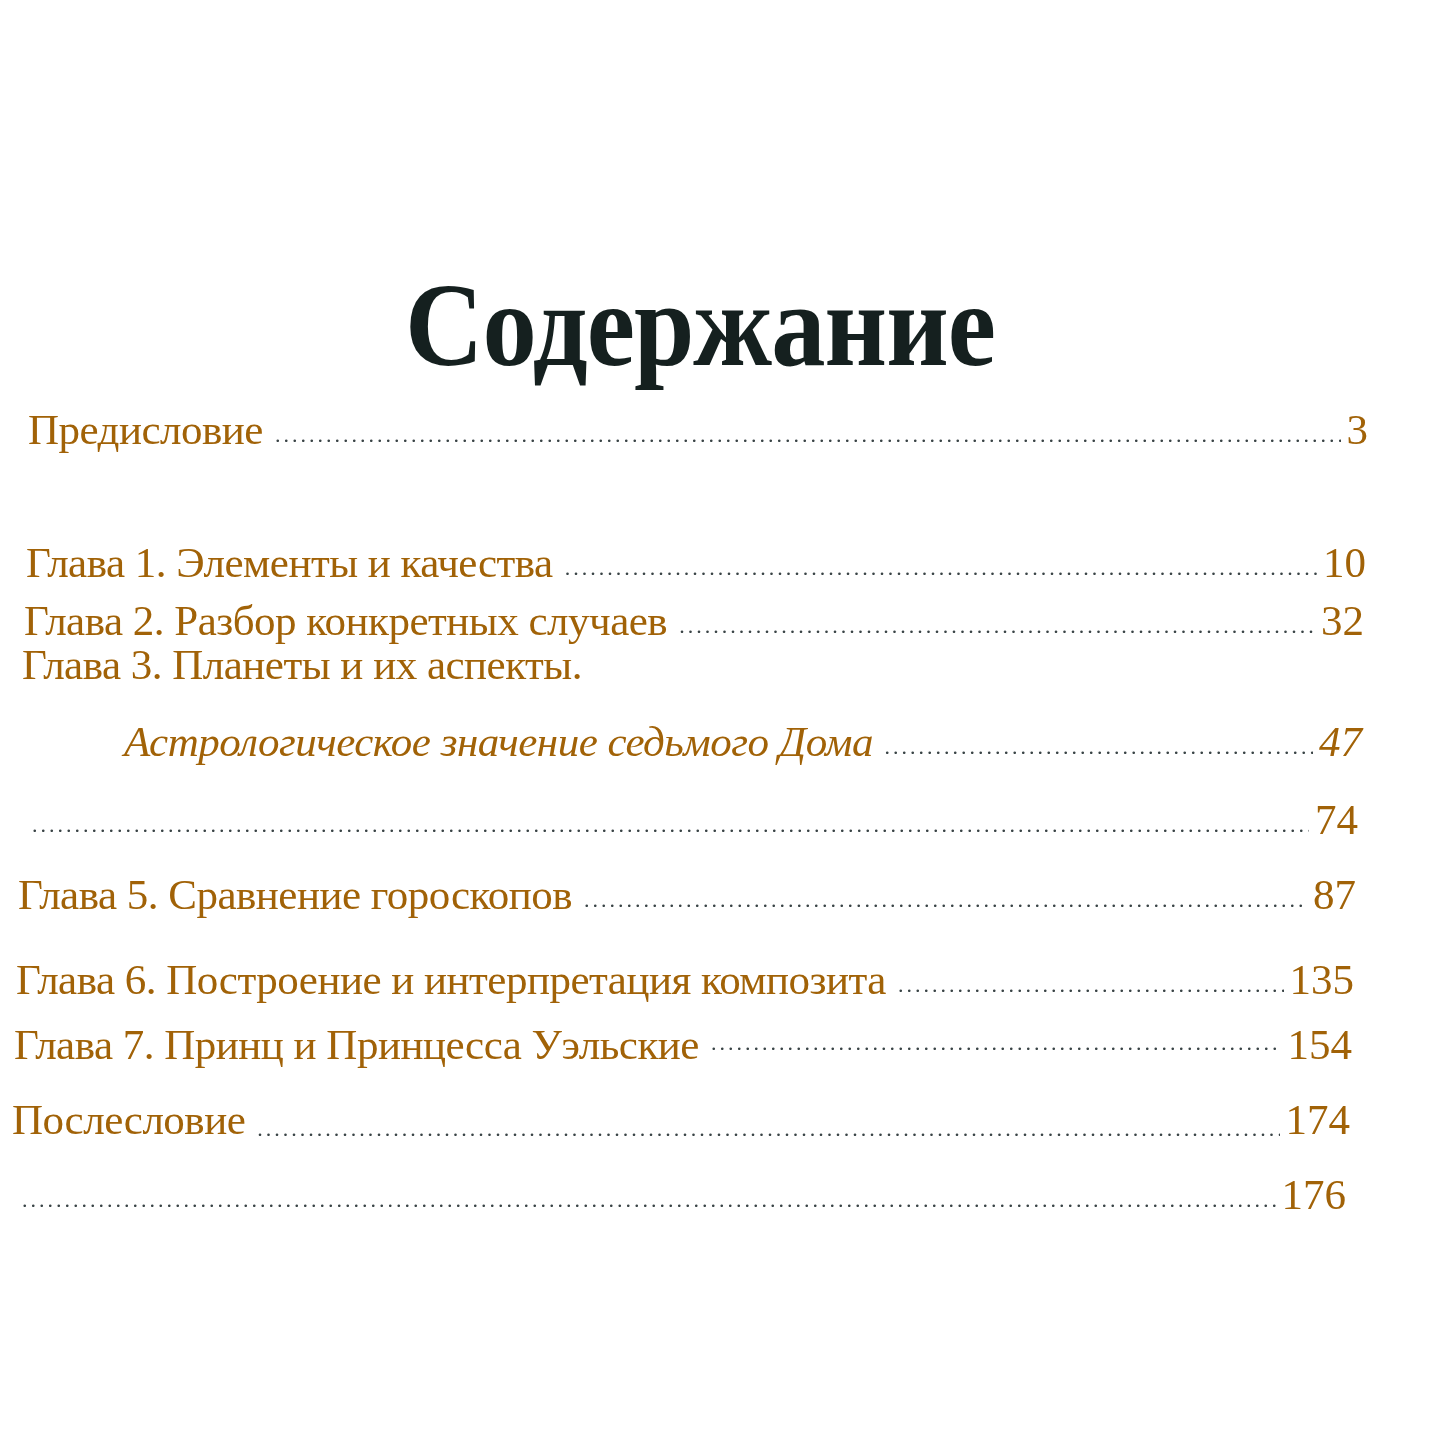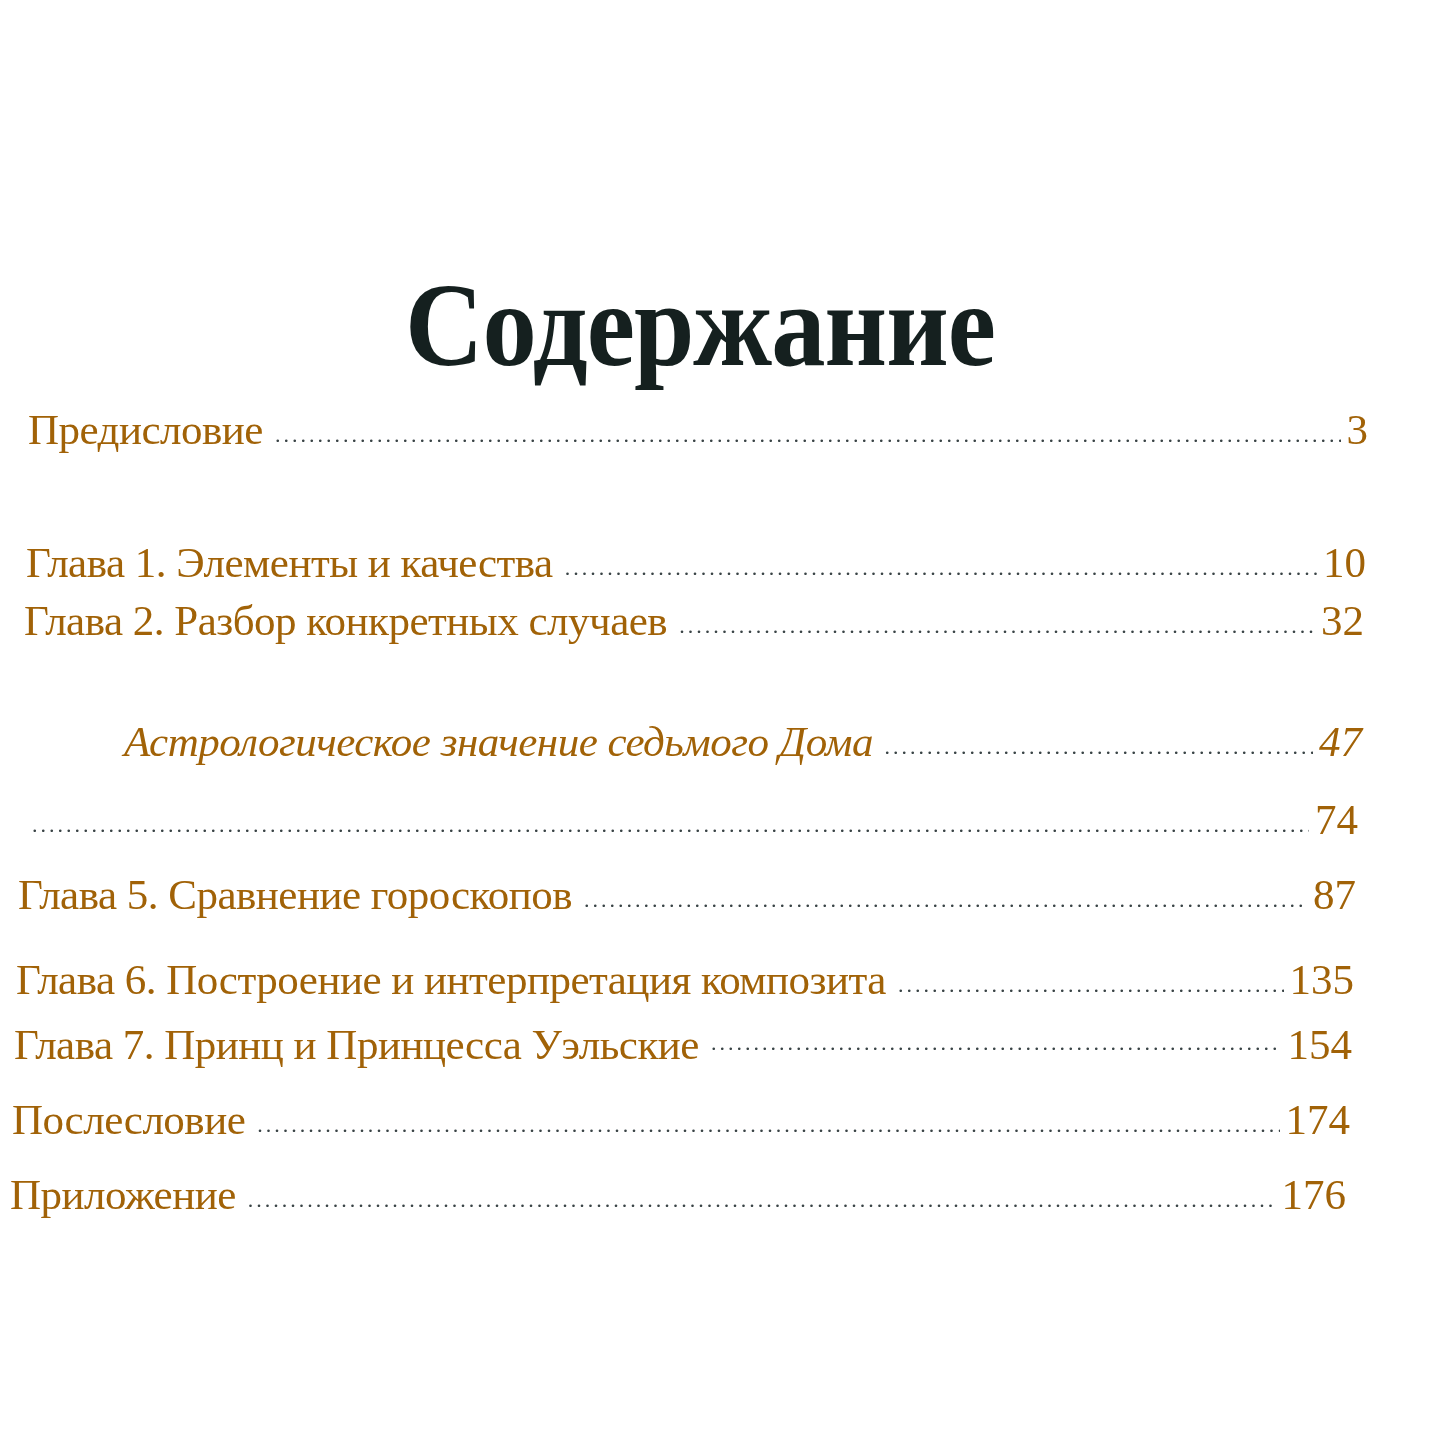--- a/index.html
+++ b/index.html
@@ -81,20 +81,25 @@
     <span class="toc-leader"></span>
     <span class="toc-page">10</span>
   </div>
 
   <div class="toc-row" style="left:24px; top:596px; width:1340px;">
     <span class="toc-label">Глава 2. Разбор конкретных случаев</span>
     <span class="toc-leader"></span>
     <span class="toc-page">32</span>
   </div>
 
+  <div class="toc-row no-leader" style="left:22px; top:640px; width:1340px;">
+    <span class="toc-label">Глава 3. Планеты и их аспекты.</span>
+
+    <span class="toc-page"></span>
+  </div>
 
   <div class="toc-row" style="left:124px; top:717px; width:1238px;font-style:italic;">
     <span class="toc-label">Астрологическое значение седьмого Дома</span>
     <span class="toc-leader"></span>
     <span class="toc-page">47</span>
   </div>
 
   <div class="toc-row" style="left:20px; top:795px; width:1338px;">
     <span class="toc-leader"></span>
     <span class="toc-page">74</span>
@@ -111,24 +116,23 @@
     <span class="toc-leader"></span>
     <span class="toc-page">135</span>
   </div>
 
   <div class="toc-row" style="left:14px; top:1020px; width:1338px;align-items:center;">
     <span class="toc-label">Глава 7. Принц и Принцесса Уэльские</span>
     <span class="toc-leader"></span>
     <span class="toc-page">154</span>
   </div>
 
-  <div class="toc-row" style="left:12px; top:1095px; width:1338px;">
+  <div class="toc-row" style="left:12px; top:1095px; width:1338px;align-items:flex-end;">
     <span class="toc-label">Послесловие</span>
     <span class="toc-leader"></span>
     <span class="toc-page">174</span>
   </div>
 
   <div class="toc-row" style="left:10px; top:1170px; width:1336px;">
-    <span class="toc-label">Приложение</span>
     <span class="toc-leader"></span>
     <span class="toc-page">176</span>
   </div>
 </div>
 
 </body></html>

